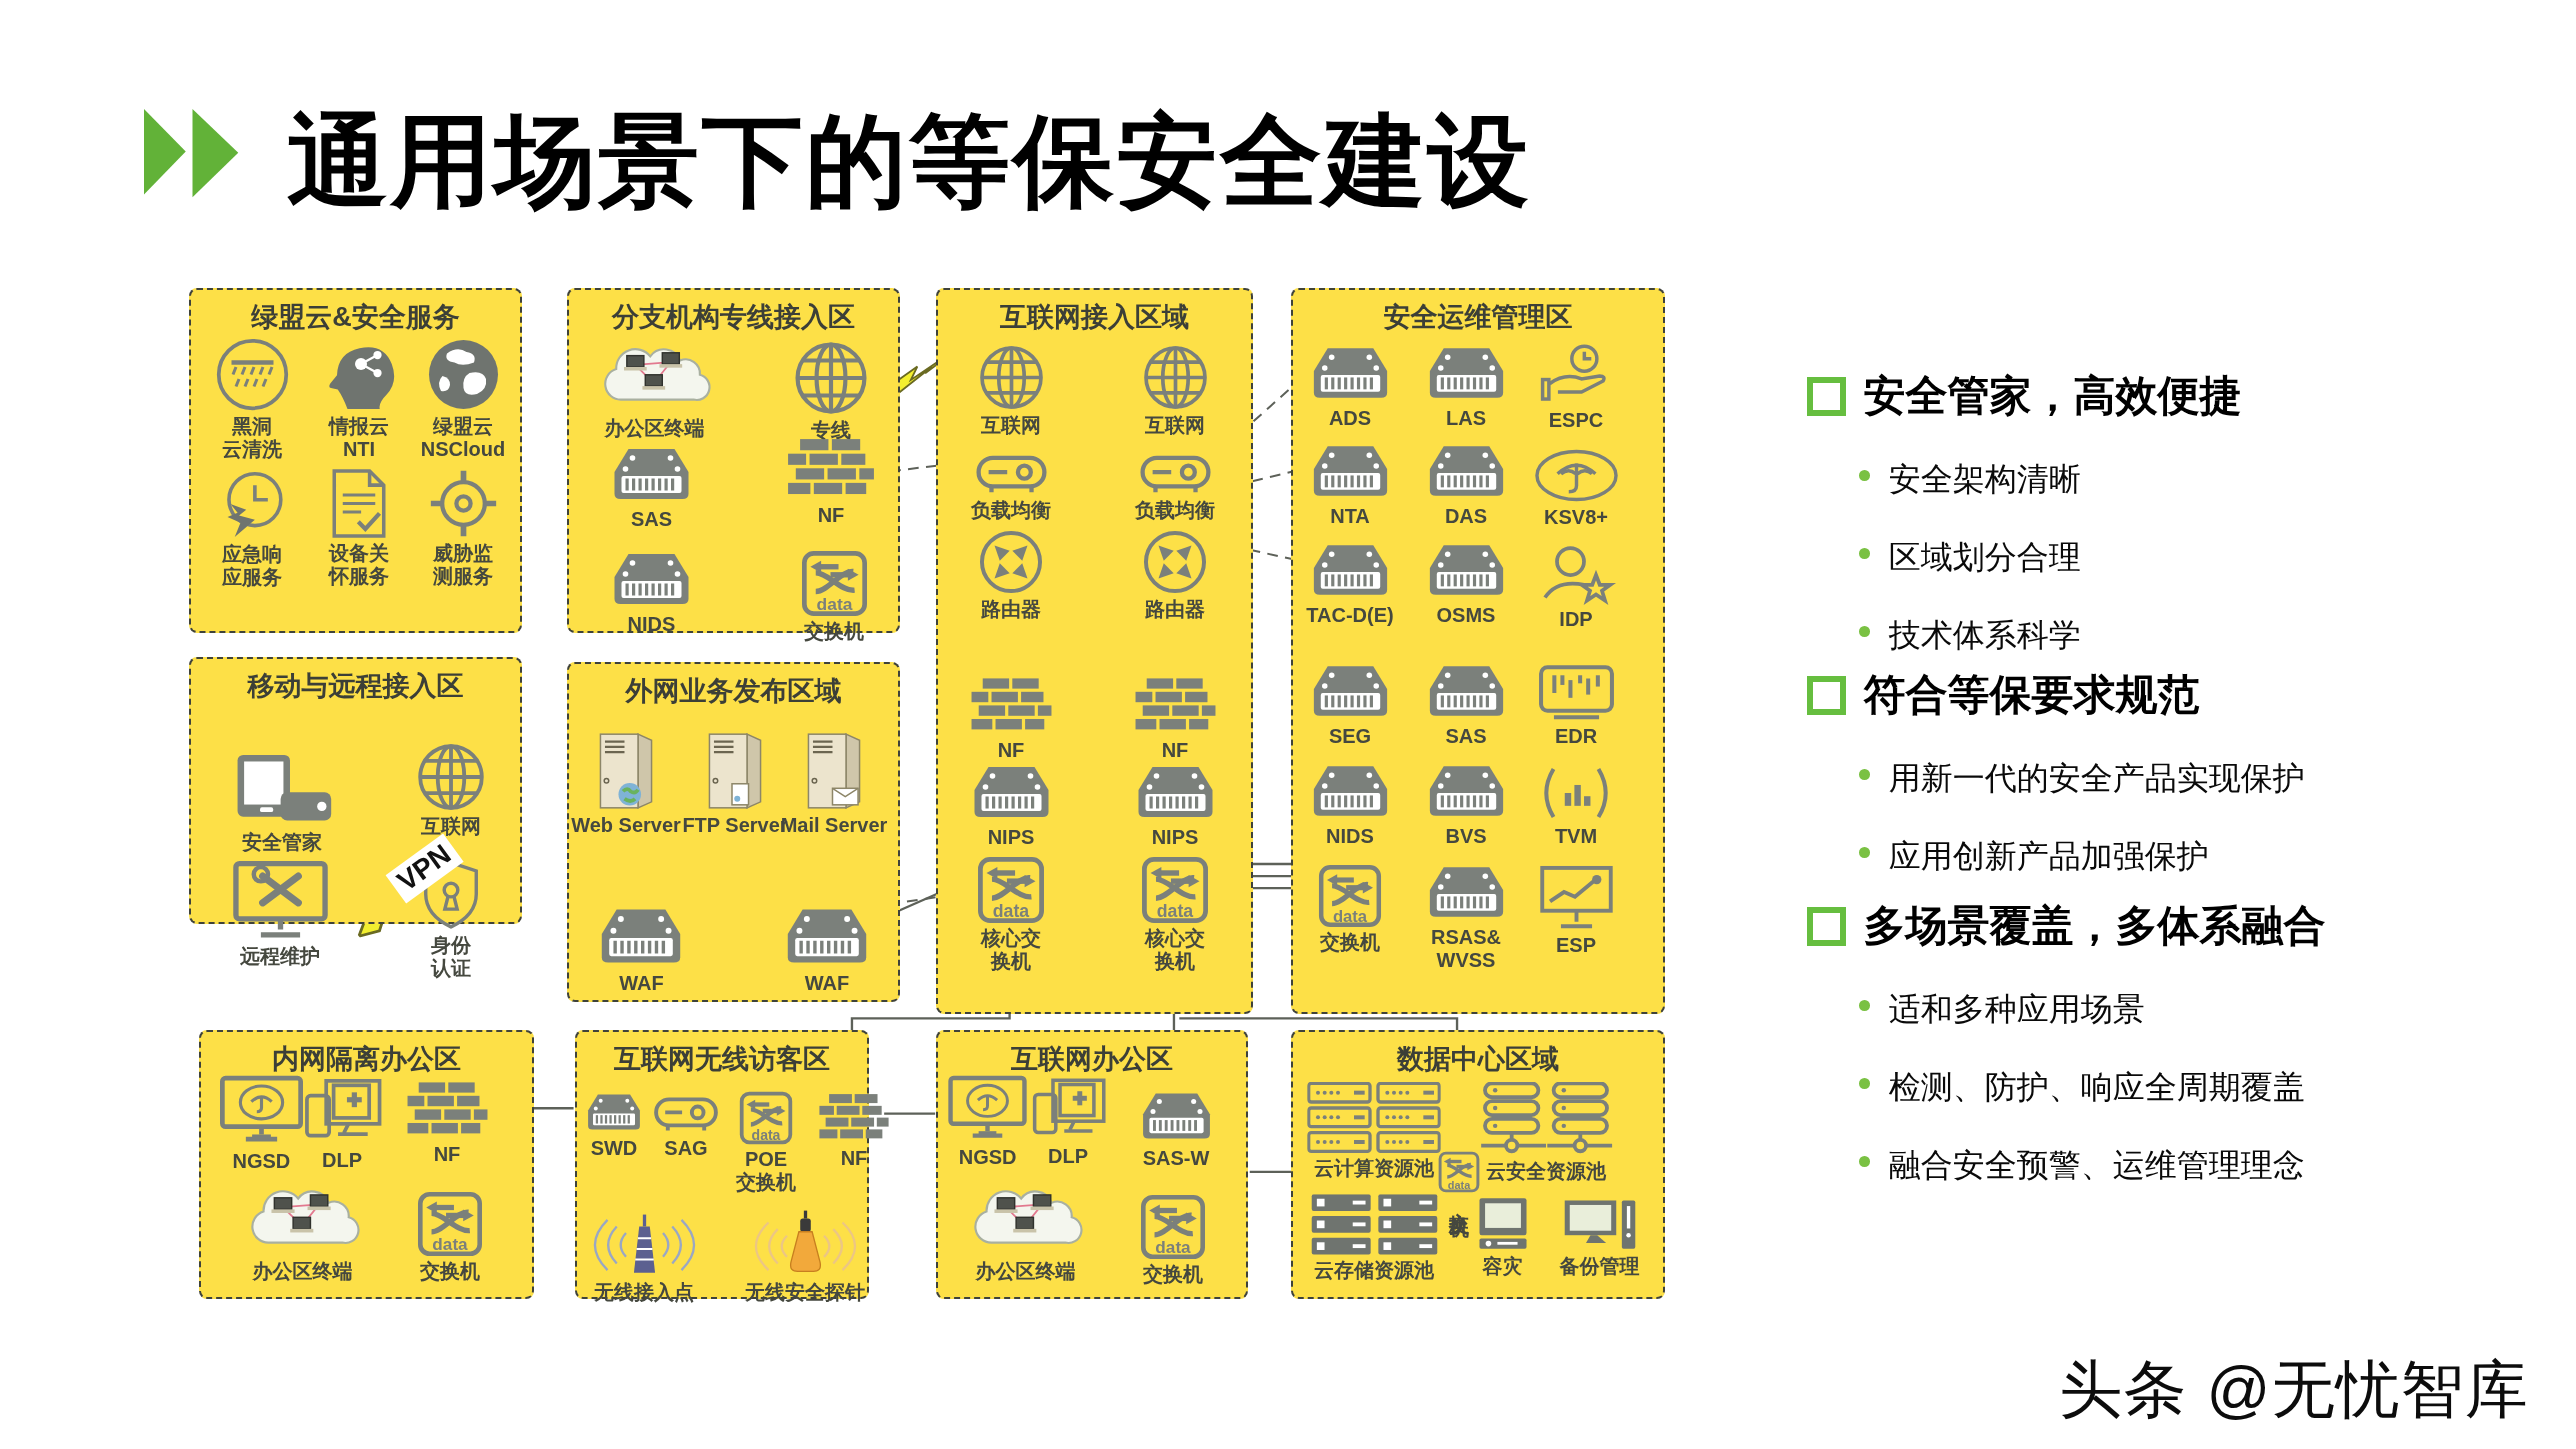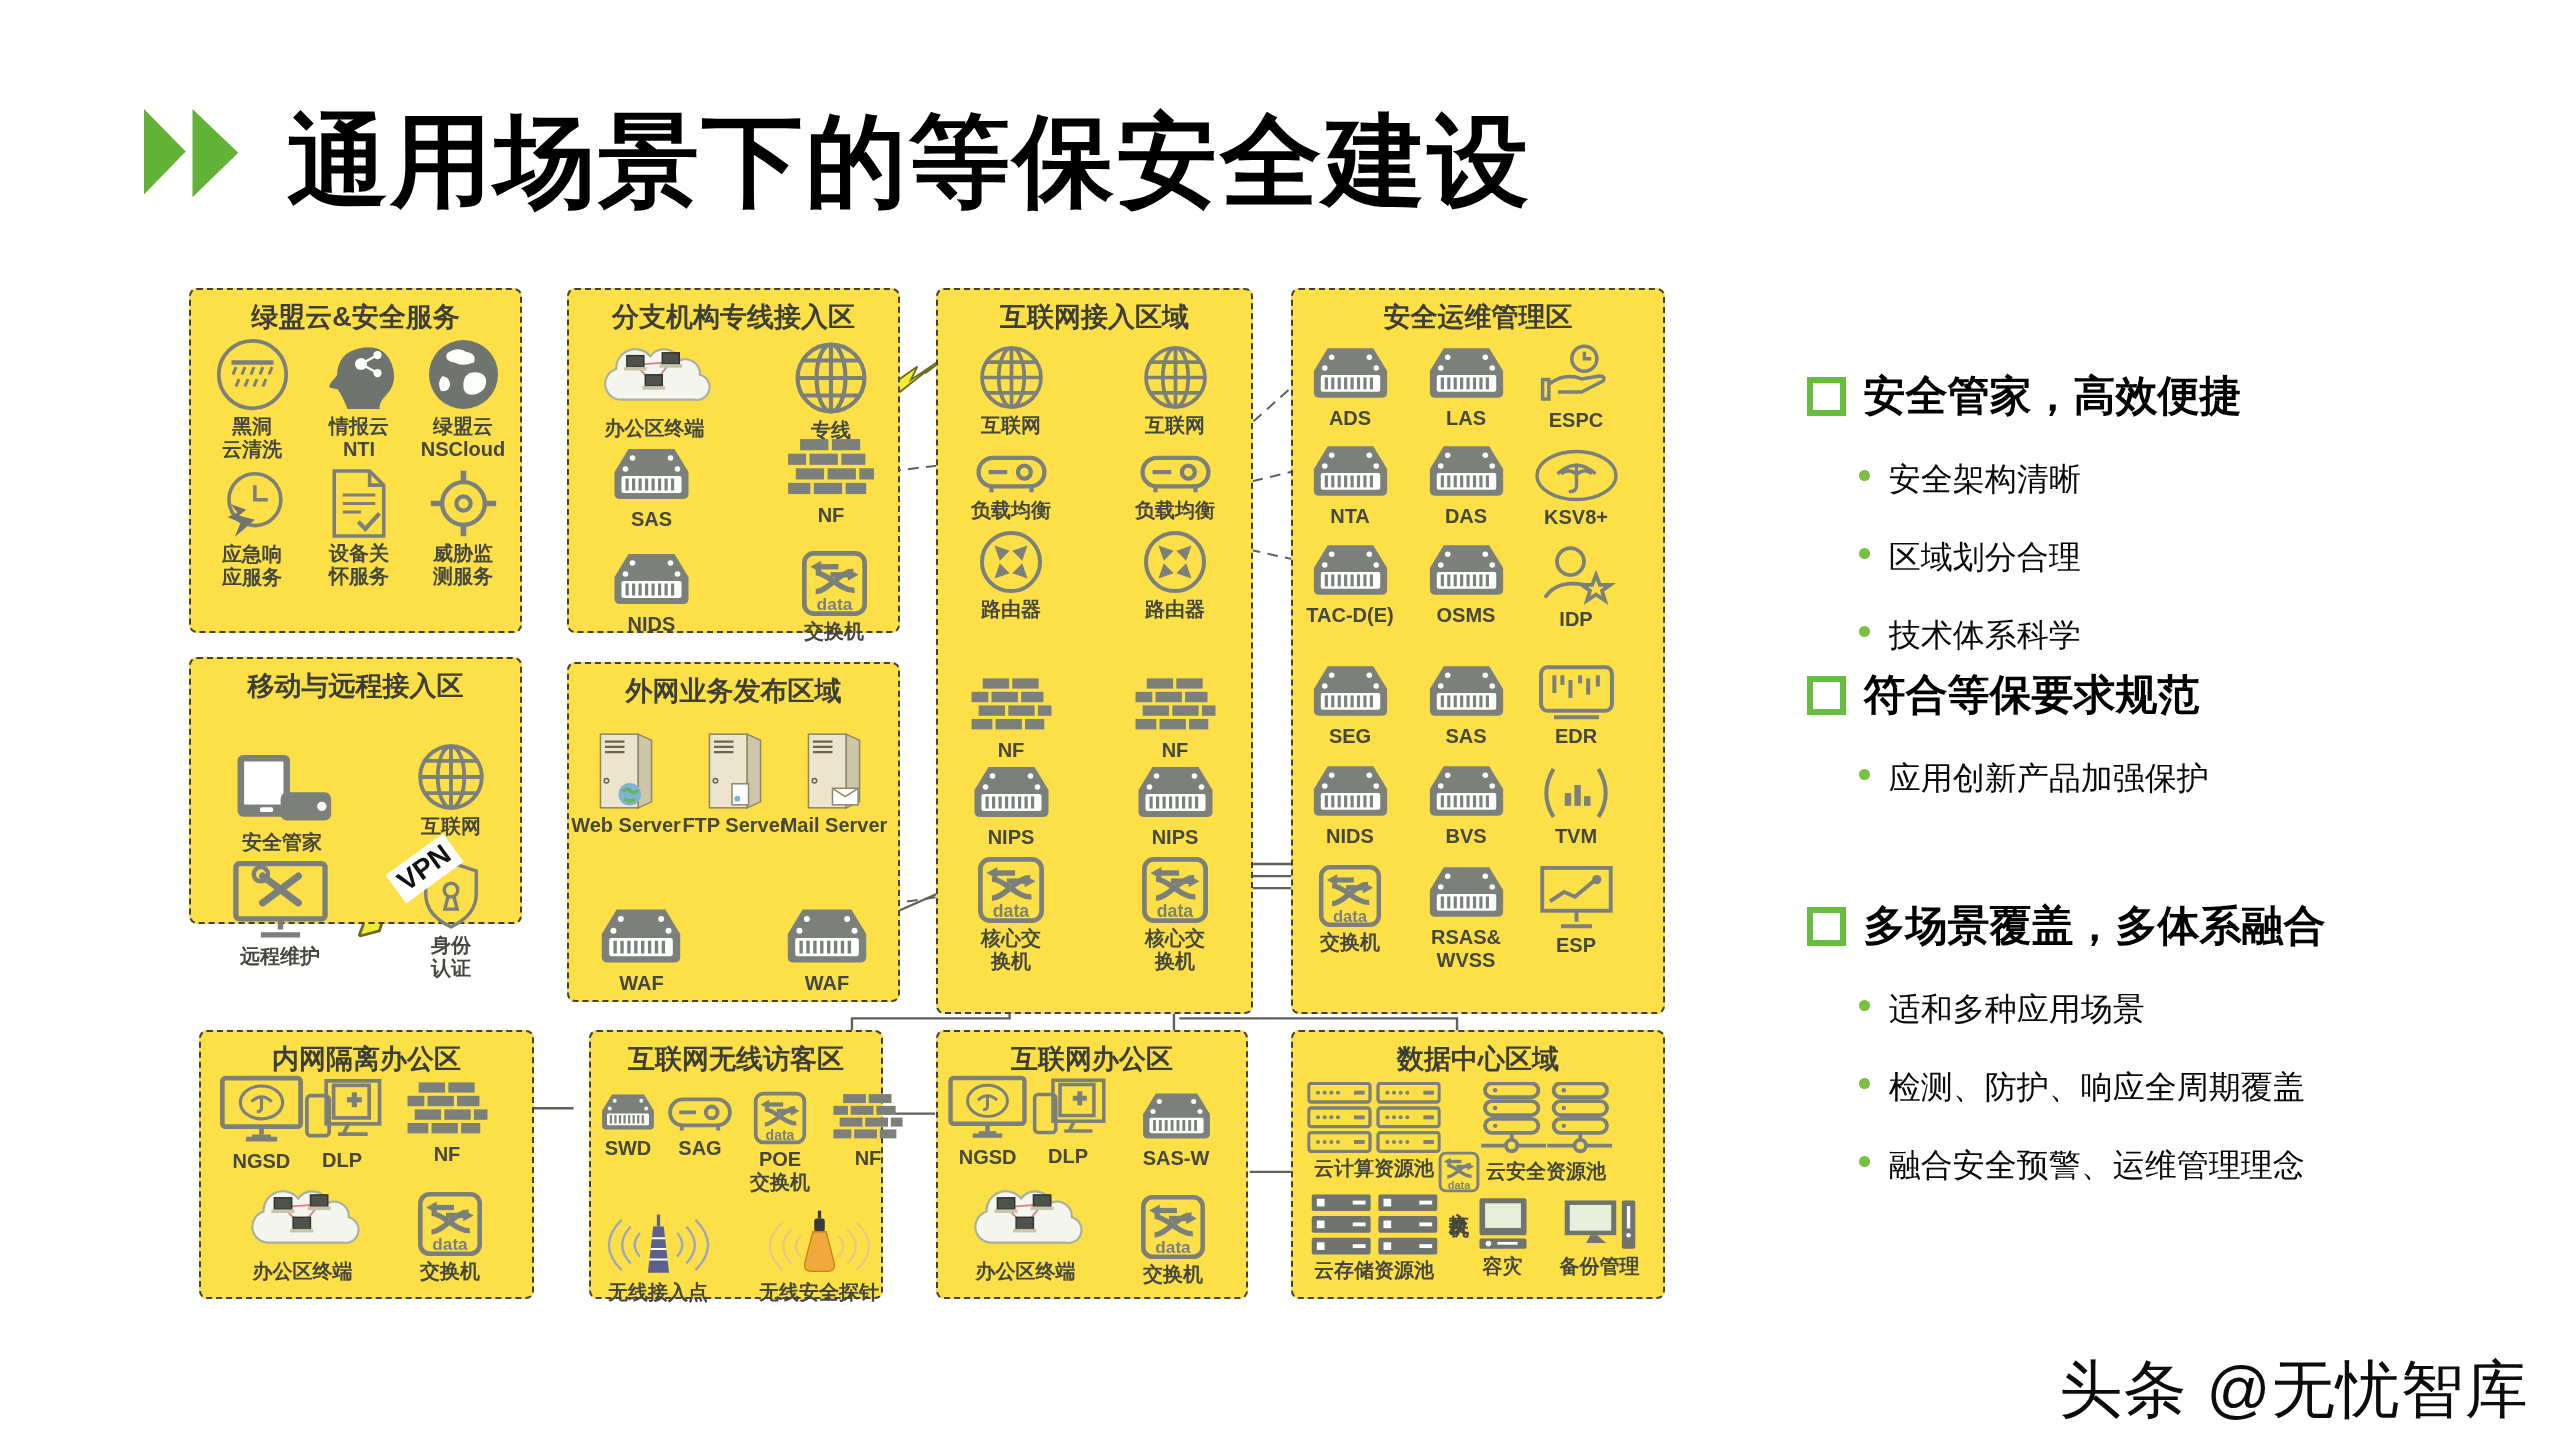--- a/index.html
+++ b/index.html
@@ -824,21 +824,21 @@
     <div class="lbl">办公区终端</div>
       </div>
   <div class="item w170" style="left:192px;top:159px">
     <svg class="ic" width="66" height="66" viewBox="0 0 98 98">
           <use href="#sym-switch"></use>
         </svg>
     <div class="lbl">交换机</div>
       </div>
 </div>
 
-<div class="zone" style="left:589px;top:1030px;width:294px;height:269px">
+<div class="zone" style="left:575px;top:1030px;width:294px;height:269px">
   <div class="zone-title">互联网无线访客区</div>
   <div class="item w110" style="left:0px;top:58px">
     <svg class="ic" width="70" height="44" viewBox="0 0 104 65">
           <use href="#sym-appliance"></use>
         </svg>
     <div class="lbl">SWD</div>
       </div>
   <div class="item w110" style="left:72px;top:64px">
     <svg class="ic" width="70" height="38" viewBox="0 0 104 56">
           <use href="#sym-lb"></use>
@@ -964,20 +964,24 @@
         <span>技术体系科学</span>
       </div>
 </div>
 <div class="sec" style="top:667px">
   <div class="sec-h">
     <span class="sq"></span>
     <span>符合等保要求规范</span>
       </div>
   <div class="bullet">
         <span class="dot"></span>
+        <span>用新一代的安全产品实现保护</span>
+      </div>
+  <div class="bullet">
+        <span class="dot"></span>
         <span>应用创新产品加强保护</span>
       </div>
 </div>
 <div class="sec" style="top:898px">
   <div class="sec-h">
     <span class="sq"></span>
     <span>多场景覆盖，多体系融合</span>
       </div>
   <div class="bullet">
         <span class="dot"></span>

